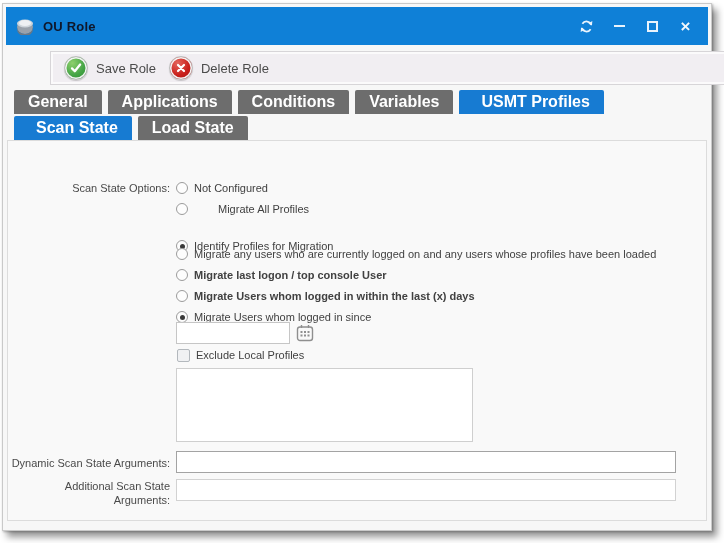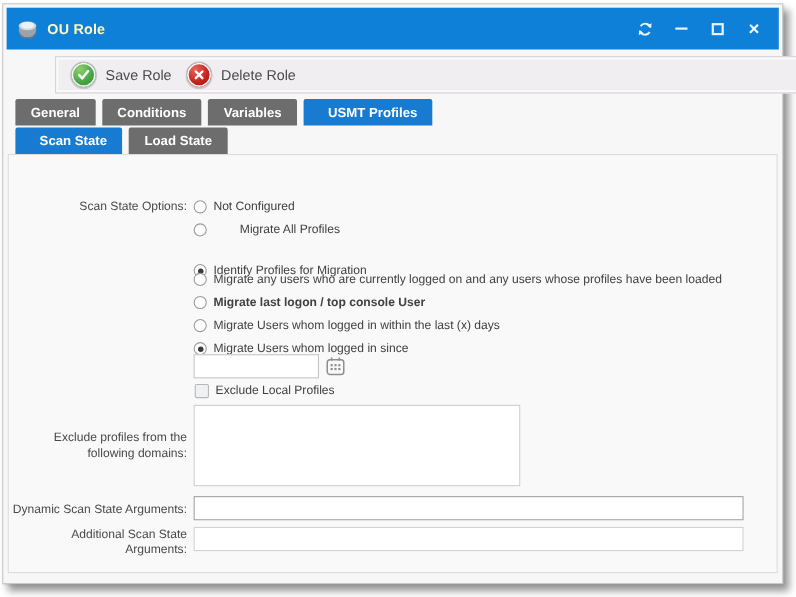--- a/index.html
+++ b/index.html
@@ -14,21 +14,21 @@
     box-shadow: 5px 6px 7px rgba(0,0,0,.42), 1px 1px 2px rgba(0,0,0,.25);
   }
   .win-inner { position:relative; width:702px; height:520px; background:#f7f7f7; }
 
   
   .titlebar {
     position:absolute; left:0; top:0; width:702px; height:38px;
     background:#0f80d7; display:flex; align-items:center;
   }
   .titlebar .app-ico { margin-left:9px; width:20px; height:18px; }
-  .titlebar .title { color:#fef9c3; font-size:13px; font-weight:bold; margin-left:8px; letter-spacing:.2px; }
+  .titlebar .title { color:#0f172a; font-size:13px; font-weight:bold; margin-left:8px; letter-spacing:.2px; }
   .controls { position:absolute; right:6px; top:0; height:38px; display:flex; align-items:center; }
   .ctl { width:33px; height:28px; display:flex; align-items:center; justify-content:center; cursor:default; }
   .ctl svg { display:block; }
   .glyph-min { width:11px; height:2px; background:#e9f3fc; }
   .glyph-max { width:11px; height:11px; border:2px solid #e9f3fc; }
   .glyph-close { color:#f2f8fd; font-size:17px; line-height:17px; font-weight:bold; }
 
   
   .toolbar {
     position:absolute; left:4px; top:44px; width:694px; height:34px;
@@ -43,21 +43,21 @@
   }
   .circle.green { background: radial-gradient(circle at 34% 28%, #8ed06c, #45a546 55%, #2b8f2e 100%); }
   .circle.red   { background: radial-gradient(circle at 34% 28%, #e4655c, #c9201b 55%, #a90f0f 100%); }
   .tbtn .tlabel { font-size:13px; color:#4b4b4b; margin-left:8px; }
 
   
   .tabs { position:absolute; left:8px; top:83px; display:flex; }
   .subtabs { position:absolute; left:8px; top:109px; display:flex; }
   .tab {
     height:24px; padding:0 14px; margin-right:6px;
-    background:#6d6d6d; color:#ffffff; font-size:12px; font-weight:600;
+    background:#6d6d6d; color:#ffffff; font-size:16px; font-weight:600;
     display:flex; align-items:center; border-radius:2px 2px 0 0; cursor:default;
     white-space:nowrap;
   }
   .tab.on { background:#177bd2;padding-left:22px; }
 
   
   .panel {
     position:absolute; left:1px; top:133px; width:700px; height:381px;
     background:#f9f9f9; border:1px solid #dcdcdc;
   }
@@ -150,20 +150,21 @@
             <svg width="12" height="12" viewBox="0 0 24 24">
               <path d="M6 6 L18 18 M18 6 L6 18" stroke="#fff" stroke-width="4.4" stroke-linecap="round"></path>
             </svg>
           </div>
           <span class="tlabel">Delete Role</span>
         </div>
       </div>
 
       <div class="tabs">
         <div class="tab">General</div>
+        <div class="tab">Applications</div>
         <div class="tab">Conditions</div>
         <div class="tab">Variables</div>
         <div class="tab on">USMT Profiles</div>
       </div>
 
       <div class="subtabs">
         <div class="tab on">Scan State</div>
         <div class="tab">Load State</div>
       </div>
 
@@ -185,21 +186,21 @@
       </div>
 
       <div class="row" style="left:170px; top:240px;">
         <span class="radio"></span>
         <span class="rlabel">Migrate any users who are currently logged on and any users whose profiles have been loaded</span>
       </div>
       <div class="row" style="left:170px; top:261px;font-weight:bold;">
         <span class="radio"></span>
         <span class="rlabel">Migrate last logon / top console User</span>
       </div>
-      <div class="row" style="left:170px; top:282px;">
+      <div class="row" style="left:170px; top:282px;font-weight:bold;">
         <span class="radio"></span>
         <span class="rlabel">Migrate Users whom logged in within the last (x) days</span>
       </div>
       <div class="row" style="left:170px; top:303px;">
         <span class="radio on"></span>
         <span class="rlabel">Migrate Users whom logged in since</span>
       </div>
 
       <input class="dateinput" value="" style="">
       <svg class="calbtn" viewBox="0 0 18 18">
@@ -214,24 +215,20 @@
             <rect x="8" y="10.5" width="2" height="2"></rect>
             <rect x="11.5" y="10.5" width="2" height="2"></rect>
         </g>
       </svg>
 
       <div class="row" style="left:171px; top:341px;">
         <span class="checkbox"></span>
         <span class="rlabel">Exclude Local Profiles</span>
       </div>
 
-      <div class="flabel" style="top:384px;">
-        <div>Exclude profiles from the</div>
-        <div>following domains:</div>
-      </div>
       <textarea class="domains-ta" style=""></textarea>
 
       <div class="flabel" style="top:449px;">Dynamic Scan State Arguments:</div>
       <input id="dyn-input" class="argsinput" value="" style="">
 
       <div class="flabel" style="top:472px;">
         <div>Additional Scan State</div>
         <div>Arguments:</div>
       </div>
       <input id="addl-input" class="argsinput" value="" style="">

